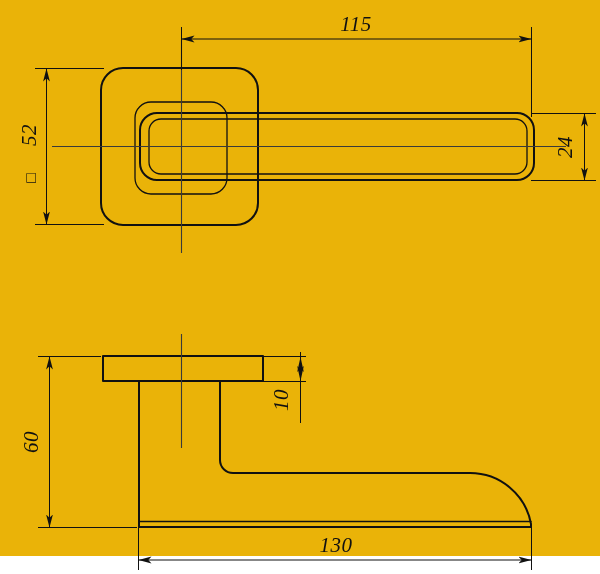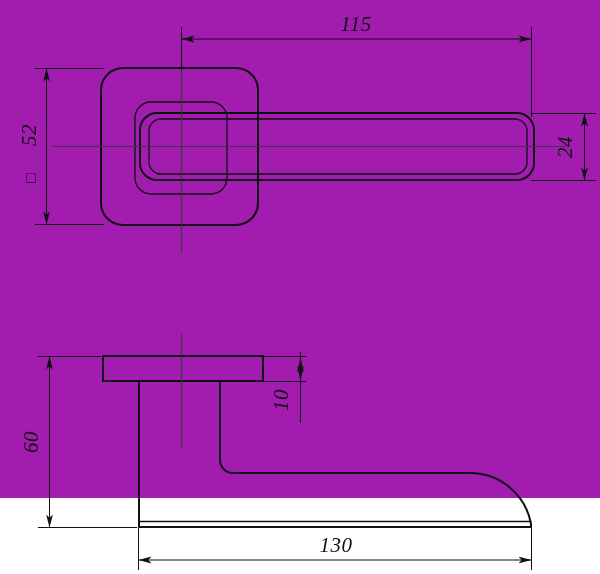--- a/index.html
+++ b/index.html
@@ -9,22 +9,22 @@
   }
   body {
     width: 600px;
     height: 574px;
     font-family: "Liberation Sans", sans-serif;
     overflow: hidden;
   }
   #drawing-root {
     position: relative;
     width: 600px;
-    height: 498px;
-    background: #a21caf;
+    height: 556px;
+    background: #eab308;
   }
   svg#tech-drawing {
     display: block;
     width: 600px;
     height: 574px;
   }
   .outline {
     fill: none;
     stroke: #111111;
     stroke-width: 2;

